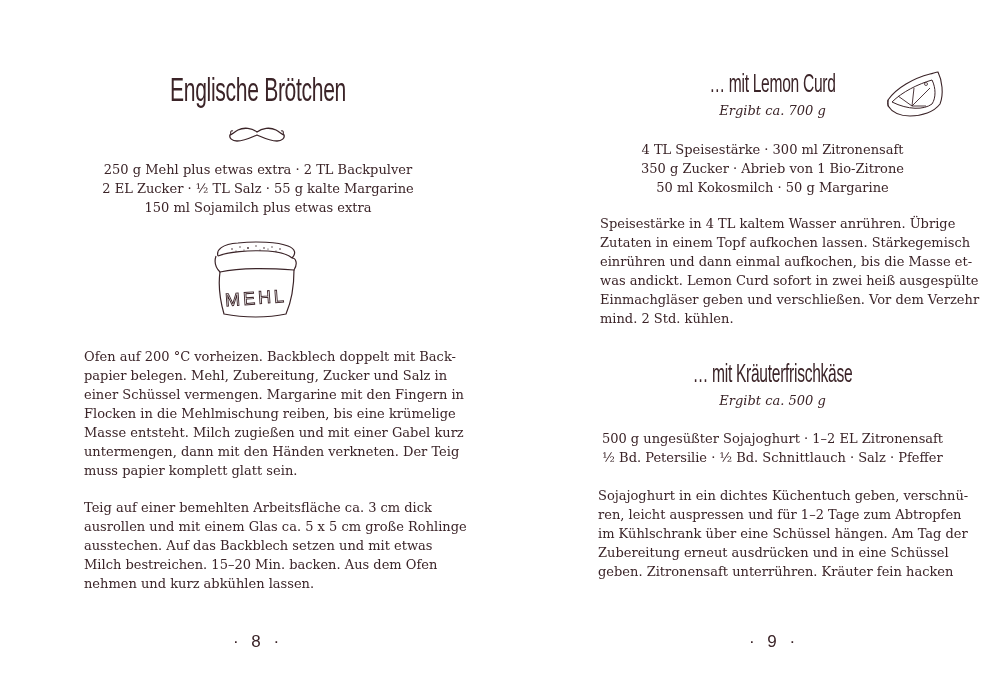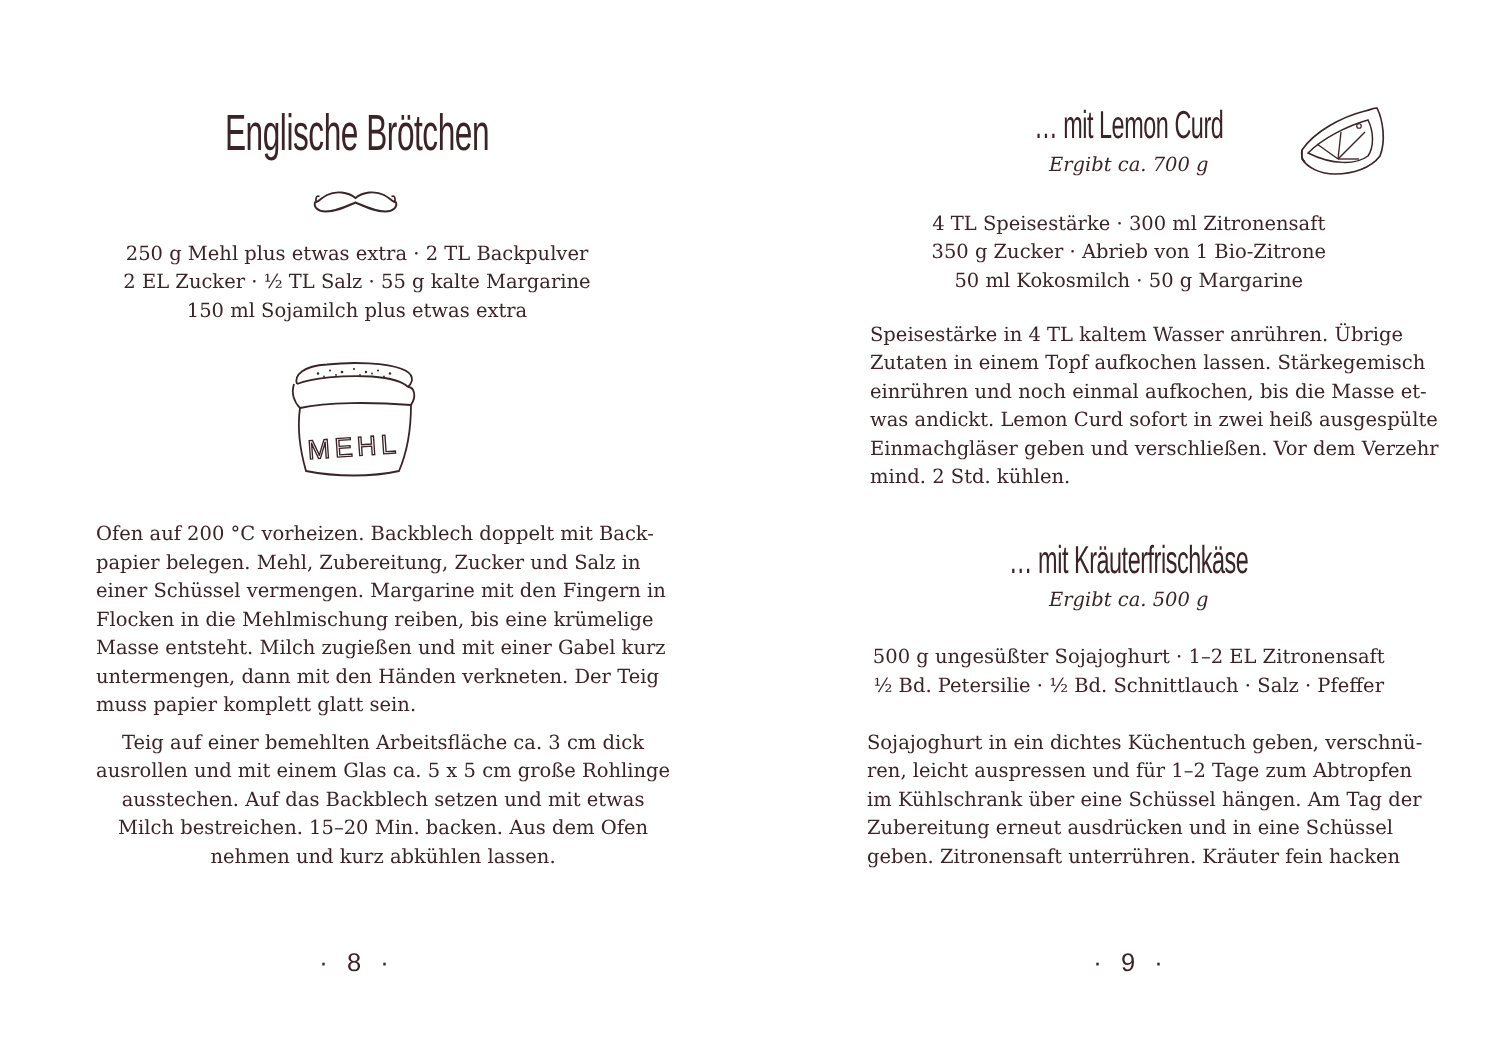--- a/index.html
+++ b/index.html
@@ -12,20 +12,21 @@
       height: 696px;
       position: relative;
       overflow: hidden;
       color: #3b2428;
       font-family: "DejaVu Serif", "Liberation Serif", serif;
     }
     .page {
       position: absolute;
       top: 0;
       height: 516px;
+      margin-left: 20px;
     }
     .page-left { left: 0; width: 500px; }
     .page-right { left: 500px; width: 500px; }
 
     .title {
       font-family: "Liberation Sans", "DejaVu Sans", sans-serif;
       font-stretch: condensed;
       color: #3b2428;
       position: absolute;
       text-align: center;
@@ -122,21 +123,21 @@
   <div class="para" style="left:64px; top:347px;">
     <div>Ofen auf 200 °C vorheizen. Backblech doppelt mit Back-</div>
     <div>papier belegen. Mehl, Zubereitung, Zucker und Salz in</div>
     <div>einer Schüssel vermengen. Margarine mit den Fingern in</div>
     <div>Flocken in die Mehlmischung reiben, bis eine krümelige</div>
     <div>Masse entsteht. Milch zugießen und mit einer Gabel kurz</div>
     <div>untermengen, dann mit den Händen verkneten. Der Teig</div>
     <div>muss papier komplett glatt sein.</div>
   </div>
 
-  <div class="para" style="left:64px; top:486px;text-align:center;">
+  <div class="para" style="left:64px; top:498px;">
     <div>Teig auf einer bemehlten Arbeitsfläche ca. 3 cm dick</div>
     <div>ausrollen und mit einem Glas ca. 5 x 5 cm große Rohlinge</div>
     <div>ausstechen. Auf das Backblech setzen und mit etwas</div>
     <div>Milch bestreichen. 15–20 Min. backen. Aus dem Ofen</div>
     <div>nehmen und kurz abkühlen lassen.</div>
   </div>
 
   <div class="pageno" style="left:208px;">· 8 ·</div>
 </div>
 
@@ -158,21 +159,21 @@
 
   <div class="ingredients" style="left:0; width:505px; top:140px;">
     <div>4 TL Speisestärke · 300 ml Zitronensaft</div>
     <div>350 g Zucker · Abrieb von 1 Bio-Zitrone</div>
     <div>50 ml Kokosmilch · 50 g Margarine</div>
   </div>
 
   <div class="para" style="left:80px; top:214px;">
     <div>Speisestärke in 4 TL kaltem Wasser anrühren. Übrige</div>
     <div>Zutaten in einem Topf aufkochen lassen. Stärkegemisch</div>
-    <div>einrühren und noch einmal aufkochen, bis die Masse et-</div>
+    <div>einrühren und dann einmal aufkochen, bis die Masse et-</div>
     <div>was andickt. Lemon Curd sofort in zwei heiß ausgespülte</div>
     <div>Einmachgläser geben und verschließen. Vor dem Verzehr</div>
     <div>mind. 2 Std. kühlen.</div>
   </div>
 
   <div class="title title-sub" style="left:0; width:505px; top:358px;">… mit Kräuterfrischkäse</div>
   <div class="ergibt" style="left:0; width:505px; top:393px;">Ergibt ca. 500 g</div>
 
   <div class="ingredients" style="left:0; width:505px; top:429px;">
     <div>500 g ungesüßter Sojajoghurt · 1–2 EL Zitronensaft</div>

